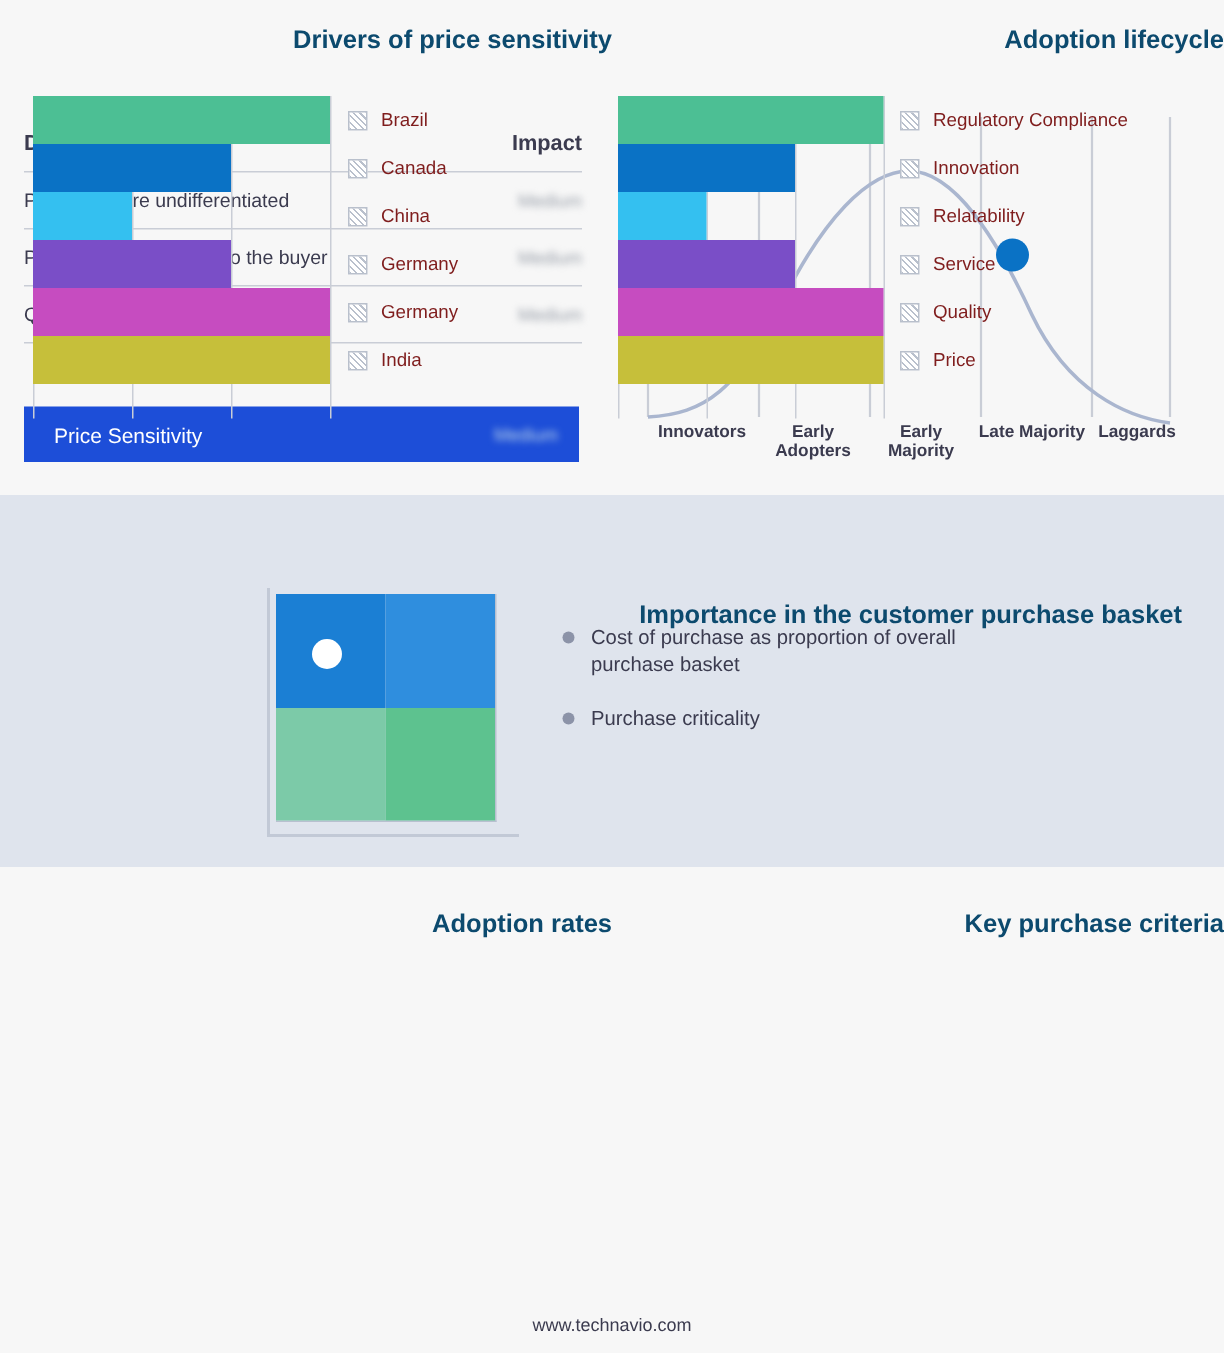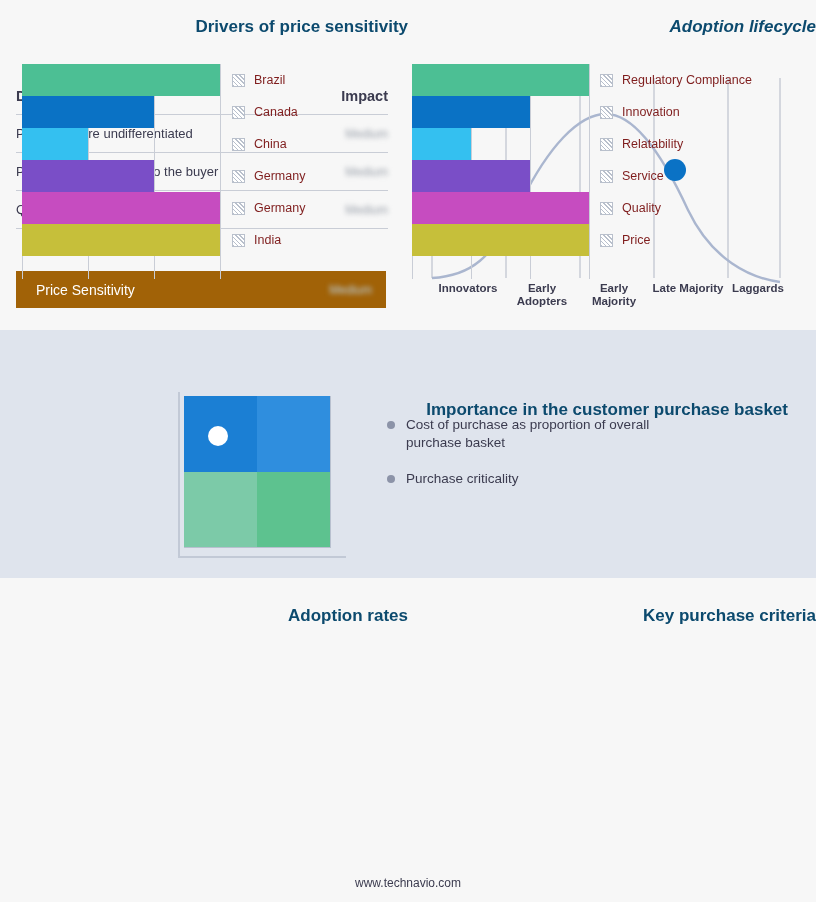--- a/index.html
+++ b/index.html
@@ -55,35 +55,35 @@
     display: inline-block;
     color: #9aa0aa;
     font-size: 12px;
     filter: blur(2.4px);
     -webkit-filter: blur(2.4px);
   }
   #price-sens-bar {
     position: absolute;
     left: 16px; top: 271px;
     width: 370px; height: 37px;
-    background: #a16207;
+    background: #1d4ed8;
     display: flex;
     align-items: center;
     justify-content: space-between;
     padding: 0 14px 0 20px;
   }
   #price-sens-bar .label {
     color: #ffffff;
     font-size: 14px;
   }
   #price-sens-bar .blurred { color: #bcd6ea; }
 
   
   #lifecycle-panel { left: 408px; top: 0; width: 408px; height: 330px; }
-  #lifecycle-title { position: absolute; left: 0; top: 17px; width: 408px; font-style: italic; }
+  #lifecycle-title { position: absolute; left: 0; top: 17px; width: 408px; }
   #lifecycle-chart {
     position: absolute;
     left: 22px; top: 70px;
     width: 372px; height: 245px;
   }
   #lifecycle-chart svg { display: block; }
   .lc-label {
     position: absolute;
     font-size: 11.5px;
     font-weight: bold;
@@ -124,21 +124,21 @@
     background: #c2c9d6;
   }
   #basket-axis-h {
     position: absolute;
     left: 178px; top: 226px;
     width: 168px; height: 2px;
     background: #c2c9d6;
   }
   #basket-legend {
     position: absolute;
-    left: 387px; top: 86px;
+    left: 375px; top: 86px;
     width: 300px;
   }
   .legend-row {
     display: flex;
     align-items: flex-start;
     margin-bottom: 18px;
   }
   .legend-dot {
     width: 8px; height: 8px;
     border-radius: 50%;

